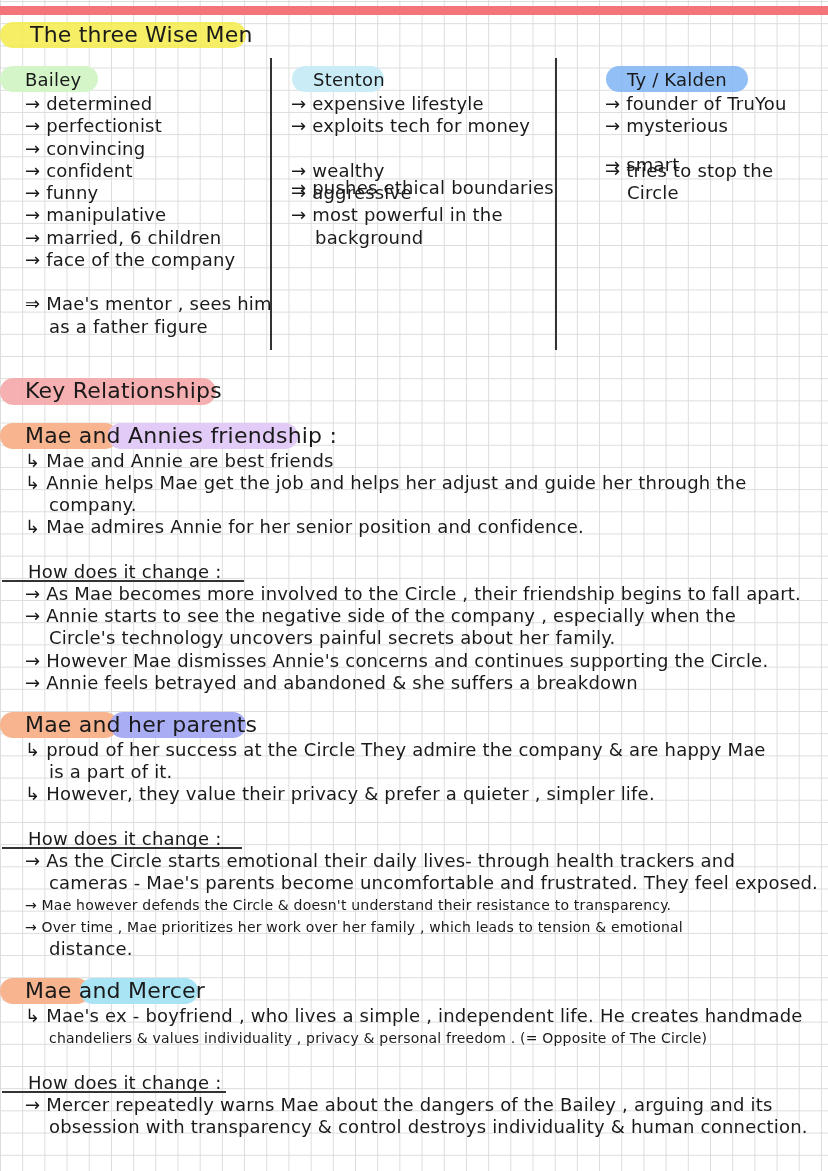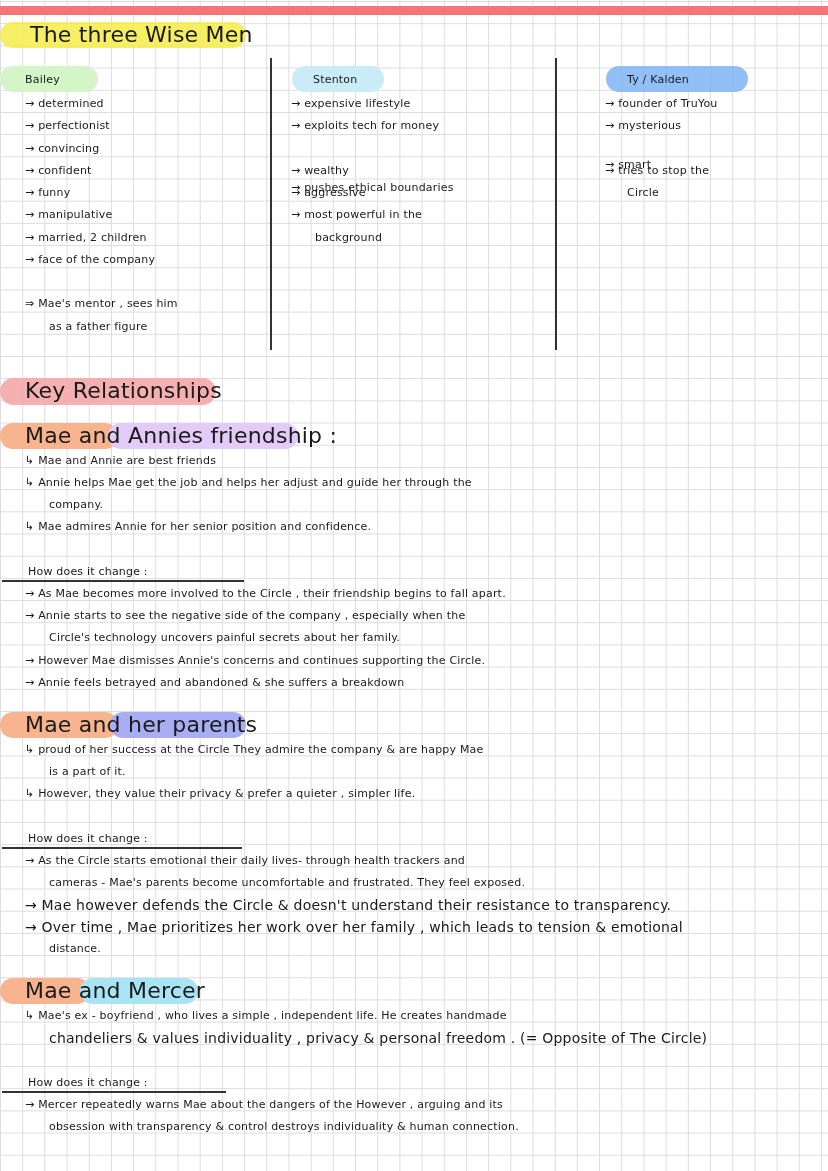--- a/index.html
+++ b/index.html
@@ -9,21 +9,21 @@
     background-image:
       linear-gradient(to right, #dcdcdc 1px, transparent 1px),
       linear-gradient(to bottom, #dcdcdc 1px, transparent 1px);
     background-size: 22.2px 22.2px;
     background-position: 0px 1px;
     font-family: "DejaVu Sans", sans-serif;
     color: #1a1a1a;
   }
   .top-rule { position: absolute; left: 0; top: 6px; width: 828px; height: 9px; background: #f26d72; opacity: 0.95; }
   .hl { position: absolute; border-radius: 14px; }
-  .txt { position: absolute; font-size: 11px; line-height: 22px; white-space: nowrap; letter-spacing: 0.2px; }
+  .txt { position: absolute; font-size: 18px; line-height: 22px; white-space: nowrap; letter-spacing: 0.2px; }
   .h { font-size: 22px; }
   .vline { position: absolute; width: 2px; background: #333; }
   .uline { position: absolute; height: 1.5px; background: #333; }
 </style>
 </head>
 <body>
 
 <div class="top-rule"></div>
 
 <div class="hl" style="left:0;top:22px;width:246px;height:26px;background:#f4ec4a;opacity:.85;"></div>
@@ -34,21 +34,21 @@
 
 <div class="hl" style="left:0;top:66px;width:98px;height:26px;background:#d4f5c8;"></div>
 <div class="txt" style="left:25px;top:69px;">Bailey</div>
 <div>
   <div class="txt" style="left:25px;top:93px;"><span>→</span> <span>determined</span></div>
   <div class="txt" style="left:25px;top:115px;"><span>→</span> <span>perfectionist</span></div>
   <div class="txt" style="left:25px;top:138px;"><span>→</span> <span>convincing</span></div>
   <div class="txt" style="left:25px;top:160px;"><span>→</span> <span>confident</span></div>
   <div class="txt" style="left:25px;top:182px;"><span>→</span> <span>funny</span></div>
   <div class="txt" style="left:25px;top:204px;"><span>→</span> <span>manipulative</span></div>
-  <div class="txt" style="left:25px;top:227px;"><span>→</span> <span>married, 2 children</span></div>
+  <div class="txt" style="left:25px;top:227px;"><span>→</span> <span>married, 6 children</span></div>
   <div class="txt" style="left:25px;top:249px;"><span>→</span> <span>face of the company</span></div>
 </div>
 <div class="txt" style="left:25px;top:293px;"><span>⇒</span> <span>Mae's mentor , sees him</span></div>
 <div class="txt" style="left:49px;top:316px;">as a father figure</div>
 
 <div class="hl" style="left:292px;top:66px;width:92px;height:26px;background:#c9ecf7;"></div>
 <div class="txt" style="left:313px;top:69px;">Stenton</div>
 <div>
   <div class="txt" style="left:291px;top:93px;"><span>→</span> <span>expensive lifestyle</span></div>
   <div class="txt" style="left:291px;top:115px;"><span>→</span> <span>exploits tech for money</span></div>
@@ -118,15 +118,15 @@
 <div class="txt h" style="left:25px;top:980px;">
   <span>Mae and</span> <span>Mercer</span>
 </div>
 <div>
   <div class="txt" style="left:25px;top:1005px;"><span>↳</span> <span>Mae's ex - boyfriend , who lives a simple , independent life. He creates handmade</span></div>
   <div class="txt" style="left:49px;top:1027px;font-size:14px;">chandeliers &amp; values individuality , privacy &amp; personal freedom . (= Opposite of The Circle)</div>
 </div>
 <div class="txt" style="left:28px;top:1072px;">How does it change :</div>
 <div class="uline" style="left:2px;top:1091px;width:224px;"></div>
 <div>
-  <div class="txt" style="left:25px;top:1094px;"><span>→</span> <span>Mercer repeatedly warns Mae about the dangers of the However , arguing and its</span></div>
+  <div class="txt" style="left:25px;top:1094px;"><span>→</span> <span>Mercer repeatedly warns Mae about the dangers of the Bailey , arguing and its</span></div>
   <div class="txt" style="left:49px;top:1116px;">obsession with transparency &amp; control destroys individuality &amp; human connection.</div>
 </div>
 
 </body></html>

